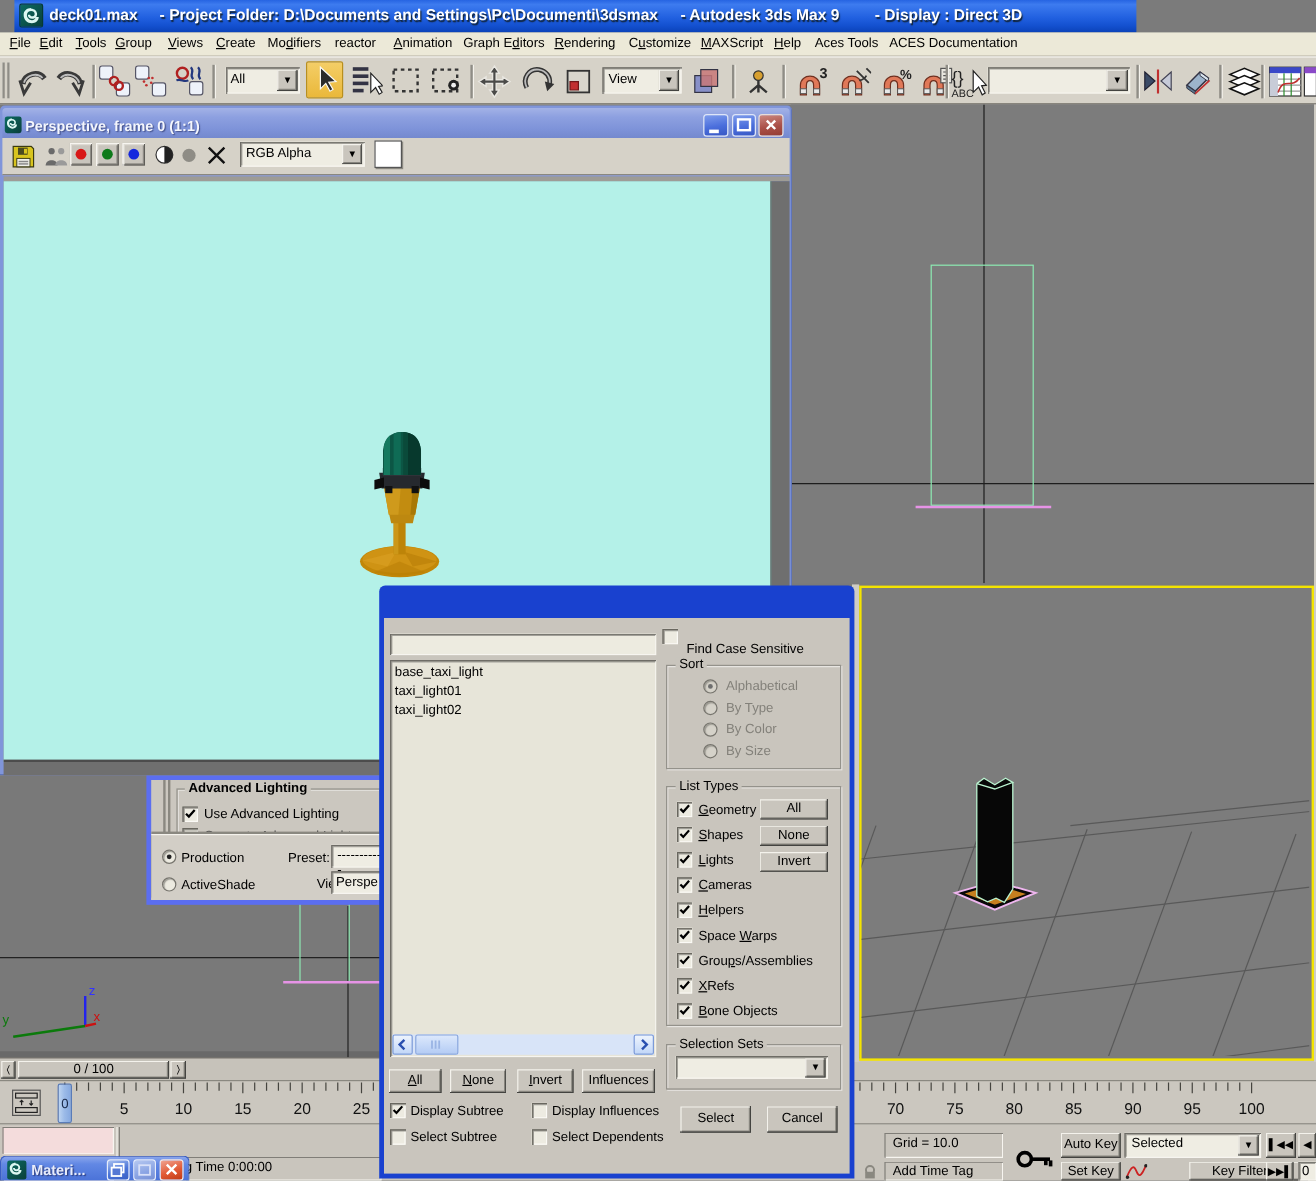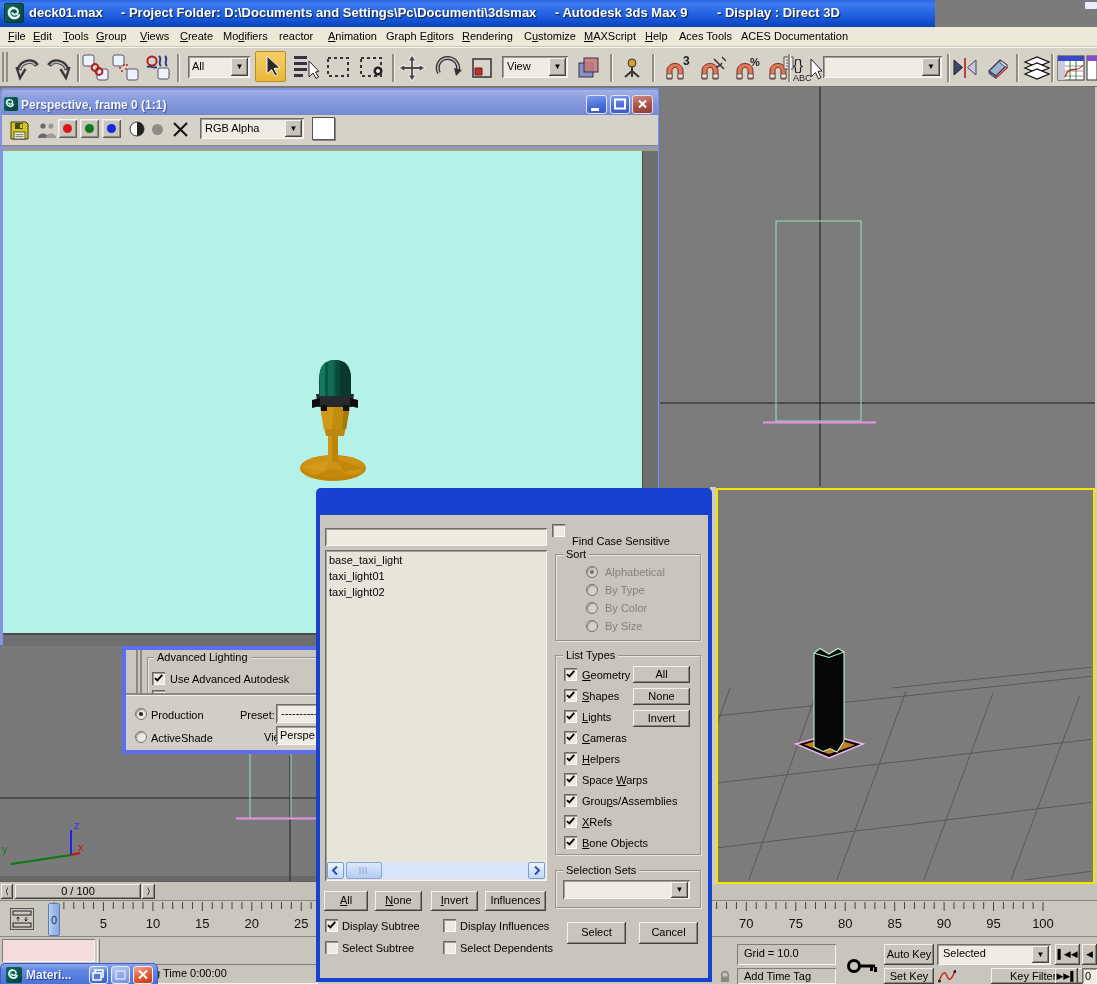--- a/index.html
+++ b/index.html
@@ -19,21 +19,21 @@
 
 .rd { position:absolute; width:12px; height:12px; border-radius:50%; background:#eceae0; border:1px solid #76746d; box-shadow: inset 1px 1px 1px #9a9890; }
 .rd.sel::after { content:""; position:absolute; left:3px; top:3px; width:4px; height:4px; border-radius:50%; background:#202020; }
 .rd.dis { background:#d5d2c9; }
 .rd.dis.sel::after { background:#6e6e6e; }
 .sep { position:absolute; width:2px; height:28px; top:6px; background:#8f8d86; box-shadow:1px 0 0 #f4f2ec; }
 </style>
 </head>
 <body>
 
-<div class="abs" id="titlebar" style="left:0;top:0;width:935px;height:27px;background:linear-gradient(180deg,#2664e2 0%,#3d7bef 14%,#2160e0 55%,#1350cf 80%,#0b42b8 100%);">
+<div class="abs" id="titlebar" style="left:12px;top:0;width:935px;height:27px;background:linear-gradient(180deg,#2664e2 0%,#3d7bef 14%,#2160e0 55%,#1350cf 80%,#0b42b8 100%);">
   <div class="abs" style="left:4px;top:3px;width:20px;height:20px;background:linear-gradient(135deg,#0c6b62,#0a3f3a);border:1px solid #063a34;border-radius:2px;">
     <svg width="18" height="18" viewBox="0 0 18 18">
         <path d="M9 2.6c-3.6 0-6.3 2.3-6.3 5.8 0 4 3.1 6.9 6.9 6.9 3.1 0 5.7-2 5.7-5.1h-2.7c0 1.6-1.3 2.6-3 2.6-2.3 0-4.2-1.8-4.2-4.2 0-2.1 1.6-3.4 3.6-3.4 1.7 0 2.9 1 2.9 2.4 0 1.2-.9 2-2.1 2-.9 0-1.6-.6-1.6-1.4h-2c0 2 1.6 3.4 3.6 3.4 2.4 0 4.1-1.7 4.1-4 0-2.6-2.2-4.4-4.9-4.4z" fill="#e8fffb" opacity="0.95"></path>
       </svg>
   </div>
   <div class="abs" style="left:29px;top:5px;font-size:13px;font-weight:bold;color:#fff;text-shadow:1px 1px 1px #123;">deck01.max</div>
   <div class="abs" style="left:121px;top:5px;font-size:13px;font-weight:bold;color:#fff;text-shadow:1px 1px 1px #123;">- Project Folder: D:\Documents and Settings\Pc\Documenti\3dsmax</div>
   <div class="abs" style="left:555px;top:5px;font-size:13px;font-weight:bold;color:#fff;text-shadow:1px 1px 1px #123;">- Autodesk 3ds Max 9</div>
   <div class="abs" style="left:717px;top:5px;font-size:13px;font-weight:bold;color:#fff;text-shadow:1px 1px 1px #123;">- Display : Direct 3D</div>
   <div class="abs" style="left:1085px;top:2px;width:12px;height:7px;background:#e8eefc;border-radius:1px;"></div>
@@ -459,27 +459,27 @@
   <div class="btn abs" style="left:1055px;top:31px;width:23px;height:16px;font-size:9px;line-height:16px;">▶▶▌</div>
   <div class="abs field" style="left:1082px;top:31px;width:15px;height:16px;">
       <span style="position:absolute;left:3px;top:2px;">0</span>
     </div>
 </div>
 
 <div class="abs" id="renderdlg" style="left:122px;top:646px;width:200px;height:108px;background:#5b6ef0;">
   <div class="abs" style="left:4px;top:4px;width:192px;height:100px;background:#cbc7bf;overflow:hidden;">
     <div class="abs" style="left:10px;top:0;width:2px;height:45px;background:#8a8880;box-shadow:4px 0 0 #8a8880;"></div>
     <div class="abs grp" style="left:21px;top:7px;width:170px;height:55px;"></div>
-    <div class="abs" style="left:28px;top:1px;background:#cbc7bf;padding:0 3px;font-size:11px;">Advanced Lighting</div>
+    <div class="abs" style="left:28px;top:1px;background:#cbc7bf;padding:0 3px;font-size:11px;font-weight:bold;">Advanced Lighting</div>
     <div class="cb" style="left:26px;top:22px;">
         <svg width="11" height="11" viewBox="0 0 10 10">
           <path d="M1.8 4.6 L4 6.8 L8.4 1.8" stroke="#000" stroke-width="1.7" fill="none"></path>
         </svg>
       </div>
-    <div class="abs" style="left:44px;top:23px;font-size:11px;">Use Advanced Autodesk</div>
+    <div class="abs" style="left:44px;top:23px;font-size:11px;">Use Advanced Lighting</div>
     <div class="cb" style="left:26px;top:40px;"></div>
     <div class="abs" style="left:44px;top:41px;font-size:11px;color:#444;">Compute Advanced Light</div>
     <div class="abs" style="left:0;top:45px;width:192px;height:55px;background:#d2cec6;border-top:1px solid #f4f2ec;box-shadow:0 -2px 0 #8a8880;">
       <div class="rd sel" style="left:9px;top:12px;"></div>
       <div class="abs" style="left:25px;top:13px;font-size:11px;">Production</div>
       <div class="abs" style="left:114px;top:13px;font-size:11px;">Preset:</div>
       <div class="abs field" style="left:150px;top:8px;width:42px;height:19px;">
           <span style="position:absolute;left:5px;top:3px;">-----------</span>
         </div>
       <div class="rd" style="left:9px;top:35px;"></div>

